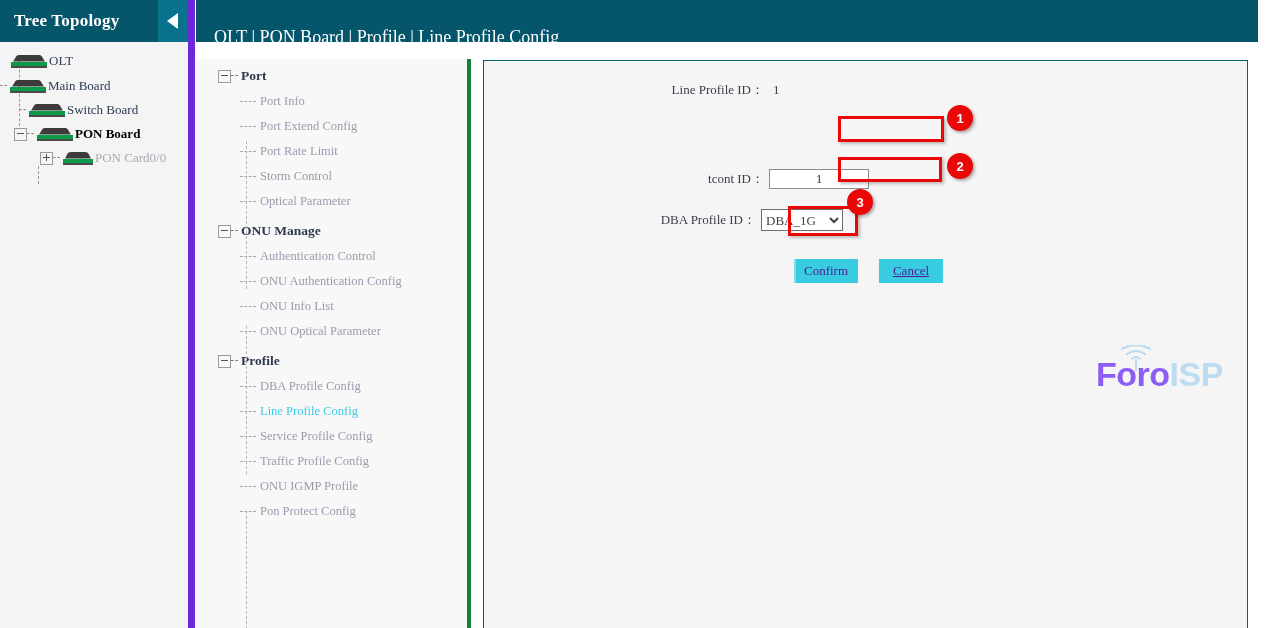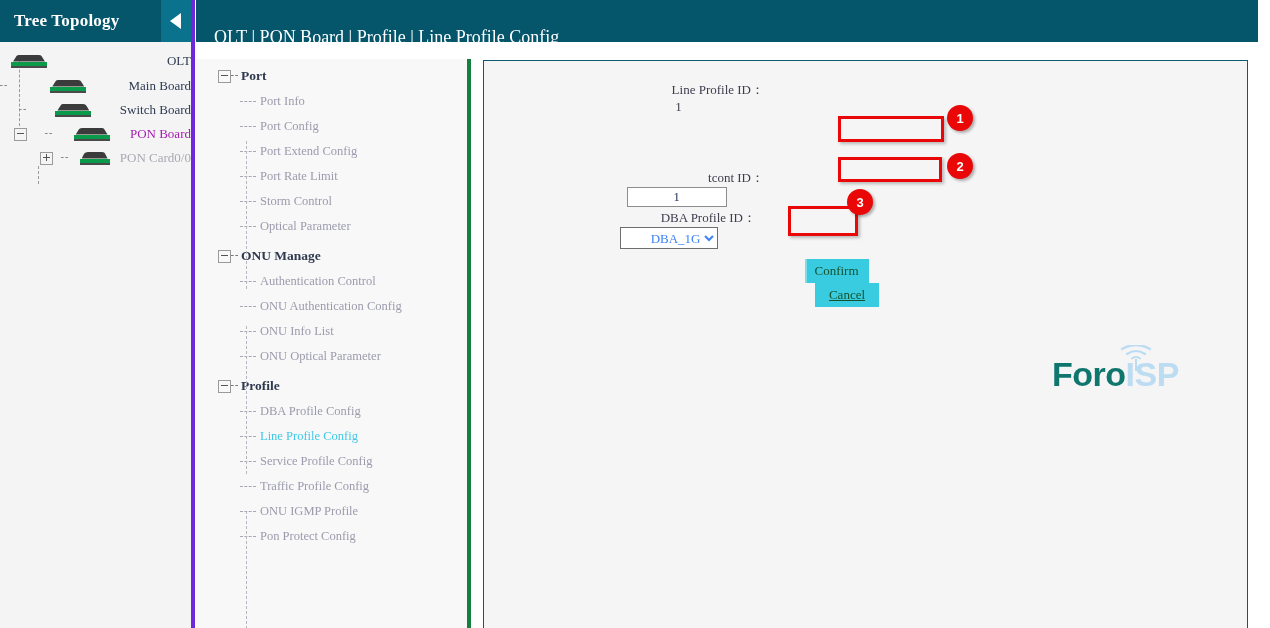--- a/index.html
+++ b/index.html
@@ -15,21 +15,21 @@
     position: relative;
   }
 
   
   #tree-panel {
     position: absolute;
     left: 0; top: 0;
     width: 195px;
     height: 628px;
     background: #f4f4f4;
-    border-right: 4px solid #6d28d9;
+    border-right: 7px solid #6d28d9;
     box-sizing: border-box;
   }
   #tree-header {
     height: 42px;
     background: #05556b;
     position: relative;
     display: flex;
     align-items: center;
   }
   #tree-header-title {
@@ -61,27 +61,26 @@
     background: #f4f4f4;
   }
 
   .tnode {
     position: relative;
     height: 24px;
     display: flex;
     align-items: center;
     font-size: 13px;
     white-space: nowrap;
-    justify-content: space-between;
   }
   .tnode .tlabel {
     color: #2e3b53;
     line-height: 24px;
   }
-  .tnode.selected .tlabel { color: #a21caf; }
+  .tnode.selected .tlabel { color: #000000; font-weight: bold; }
   .tnode.dim .tlabel { color: #a9a9b2; }
 
   
   .dev-icon {
     position: relative;
     width: 36px; height: 13px;
     margin-right: 2px;
     flex: 0 0 36px;
   }
   .dev-icon .top {
@@ -218,21 +217,20 @@
     background: #f5f5f5;
     border: 1px solid #0b5b72;
     border-bottom: none;
     box-sizing: border-box;
   }
 
   .form-row {
     position: absolute;
     display: flex;
     align-items: center;
-    flex-direction: column;
   }
   .form-label {
     font-size: 13px;
     color: #3d3d4f;
     text-align: right;
     width: 180px;
     padding-right: 5px;
   }
   .static-val {
     font-size: 13px;
@@ -246,36 +244,35 @@
     font-size: 12.5px;
     font-family: "Liberation Serif", serif;
     text-align: center;
     color: #1c2a52;
     border: 1px solid #8d8d8d;
     background: #ffffff;
     box-sizing: border-box;
     padding: 0;
   }
   #dba-select {
-    width: 98px;
+    width: 82px;
     height: 22px;
     font-size: 13px;
     font-family: "Liberation Serif", serif;
-    color: #3b82f6;
+    color: #404040;
     border: 1px solid #6e6e6e;
     background: #ffffff;
     box-sizing: border-box;
-    text-align: right;
   }
 
   .btn {
     width: 64px;
     height: 24px;
     background: #39cbe0;
-    color: #14532d;
+    color: #4c1d95;
     border: none;
     font-size: 13px;
     font-family: "Liberation Serif", serif;
     cursor: pointer;
     padding: 0;
   }
   .btn-inner-light {
     box-shadow: inset 2px 0 0 rgba(255,255,255,0.35);
   }
 
@@ -310,21 +307,21 @@
     height: 50px;
     user-select: none;
   }
   #watermark .wm-text {
     font-family: "Liberation Sans", sans-serif;
     font-size: 34px;
     font-weight: bold;
     letter-spacing: -0.5px;
     line-height: 50px;
   }
-  #watermark .wm-foro { color: #0f766e; }
+  #watermark .wm-foro { color: #8b5cf6; margin-left: 44px; }
   #watermark .wm-isp { color: #bcdcf2; }
   #wm-antenna {
     position: absolute;
     left: 62px; top: -4px;
   }
 </style>
 </head>
 <body>
 
 <div id="tree-panel">
@@ -403,24 +400,20 @@
 
   <div class="nav-vline" style="top:82px; height:148px;"></div>
   <div class="nav-group-head">
     <span class="pm-box"></span>
     <span class="dash-h" style="border-top:1px dashed #777;"></span>
     <span class="glabel">Port</span>
   </div>
   <div class="nav-item">
     <span class="branch"></span>
     <span>Port Info</span>
-  </div>
-  <div class="nav-item">
-    <span class="branch"></span>
-    <span>Port Config</span>
   </div>
   <div class="nav-item">
     <span class="branch"></span>
     <span>Port Extend Config</span>
   </div>
   <div class="nav-item">
     <span class="branch"></span>
     <span>Port Rate Limit</span>
   </div>
   <div class="nav-item">

